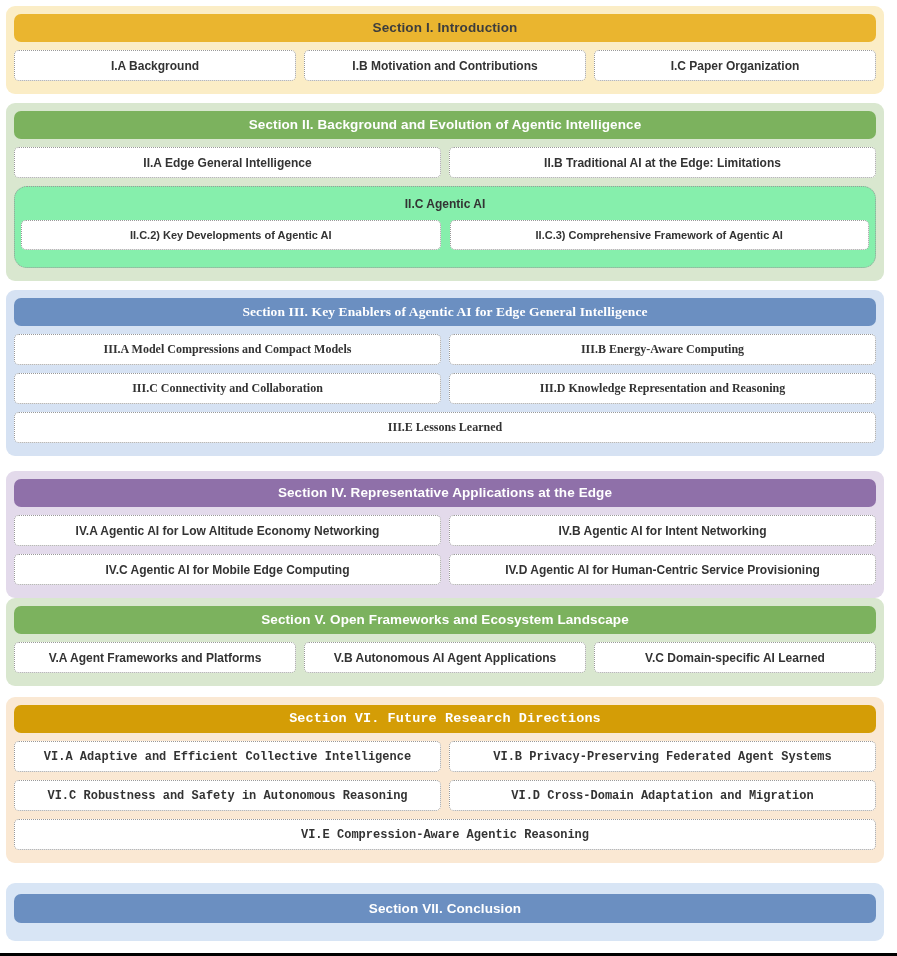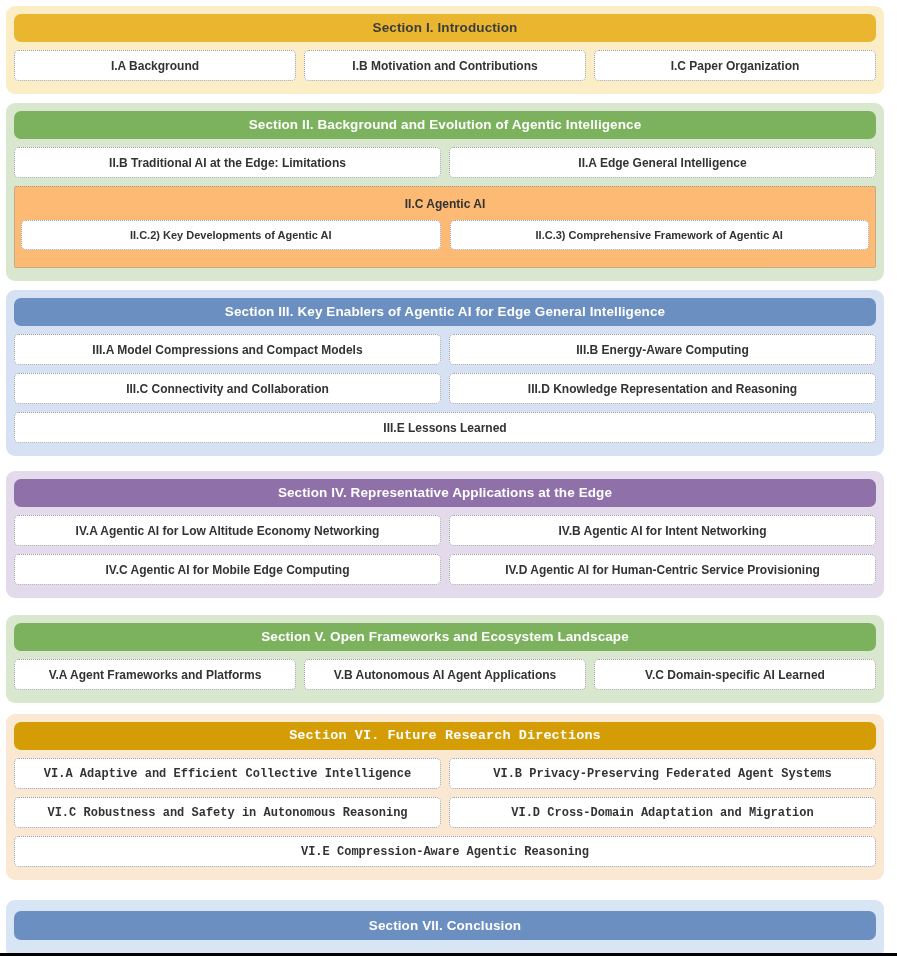--- a/index.html
+++ b/index.html
@@ -21,22 +21,22 @@
     left: 6px;
     right: 13px;
   }
   .sec {
     border-radius: 9px;
     padding: 8px 8px 13px;
     box-sizing: border-box;
   }
   #sections .sec:nth-of-type(1) { margin-bottom: 9px; }
   #sections .sec:nth-of-type(2) { margin-bottom: 9px; }
-  #sections .sec:nth-of-type(3) { margin-bottom: 15px; }
-  #sections .sec:nth-of-type(4) { margin-bottom: 17px; }
+  #sections .sec:nth-of-type(3) { margin-bottom: 15px; font-family: Liberation Serif, serif; }
+  #sections .sec:nth-of-type(4) { }
   #sections .sec:nth-of-type(5) { margin-bottom: 11px; }
   #sections .sec:nth-of-type(6) { margin-bottom: 20px; font-family: Liberation Mono, monospace; }
   #sections .sec:nth-of-type(7) { margin-bottom: 0; padding: 11px 8px 18px; }
   .hdr {
     height: 28px;
     line-height: 28px;
     text-align: center;
     font-weight: 700;
     font-size: 13.5px;
     border-radius: 7px;
@@ -59,23 +59,23 @@
     justify-content: center;
     text-align: center;
     font-weight: 700;
     font-size: 12px;
     color: #333333;
     box-sizing: border-box;
     padding: 2px 6px;
   }
   .group {
     flex: 1;
-    background: #fdba74;
+    background: #86efac;
     border: 1.5px dotted #999999;
-    border-radius: 2px;
+    border-radius: 13px;
     box-sizing: border-box;
     padding: 5px 6px 17px;
   }
   .group-label {
     text-align: center;
     font-weight: 700;
     font-size: 12px;
     color: #333333;
     padding: 5px 0 9px;
   }
@@ -99,22 +99,22 @@
         <div class="hdr" style="background: rgb(234, 181, 47); color: rgb(61, 61, 61);">Section I. Introduction</div>
         <div class="row">
           <div class="box">I.A Background</div>
           <div class="box">I.B Motivation and Contributions</div>
           <div class="box">I.C Paper Organization</div>
         </div>
       </section>
       <section class="sec" style="background: rgb(217, 231, 207);">
         <div class="hdr" style="background: rgb(124, 178, 94); color: rgb(255, 255, 255);">Section II. Background and Evolution of Agentic Intelligence</div>
         <div class="row">
+          <div class="box">II.A Edge General Intelligence</div>
           <div class="box">II.B Traditional AI at the Edge: Limitations</div>
-          <div class="box">II.A Edge General Intelligence</div>
         </div>
         <div class="row">
           <div class="group">
             <div class="group-label">II.C Agentic AI</div>
             <div class="row">
               <div class="box">II.C.2) Key Developments of Agentic AI</div>
               <div class="box">II.C.3) Comprehensive Framework of Agentic AI</div>
             </div>
           </div>
         </div>

